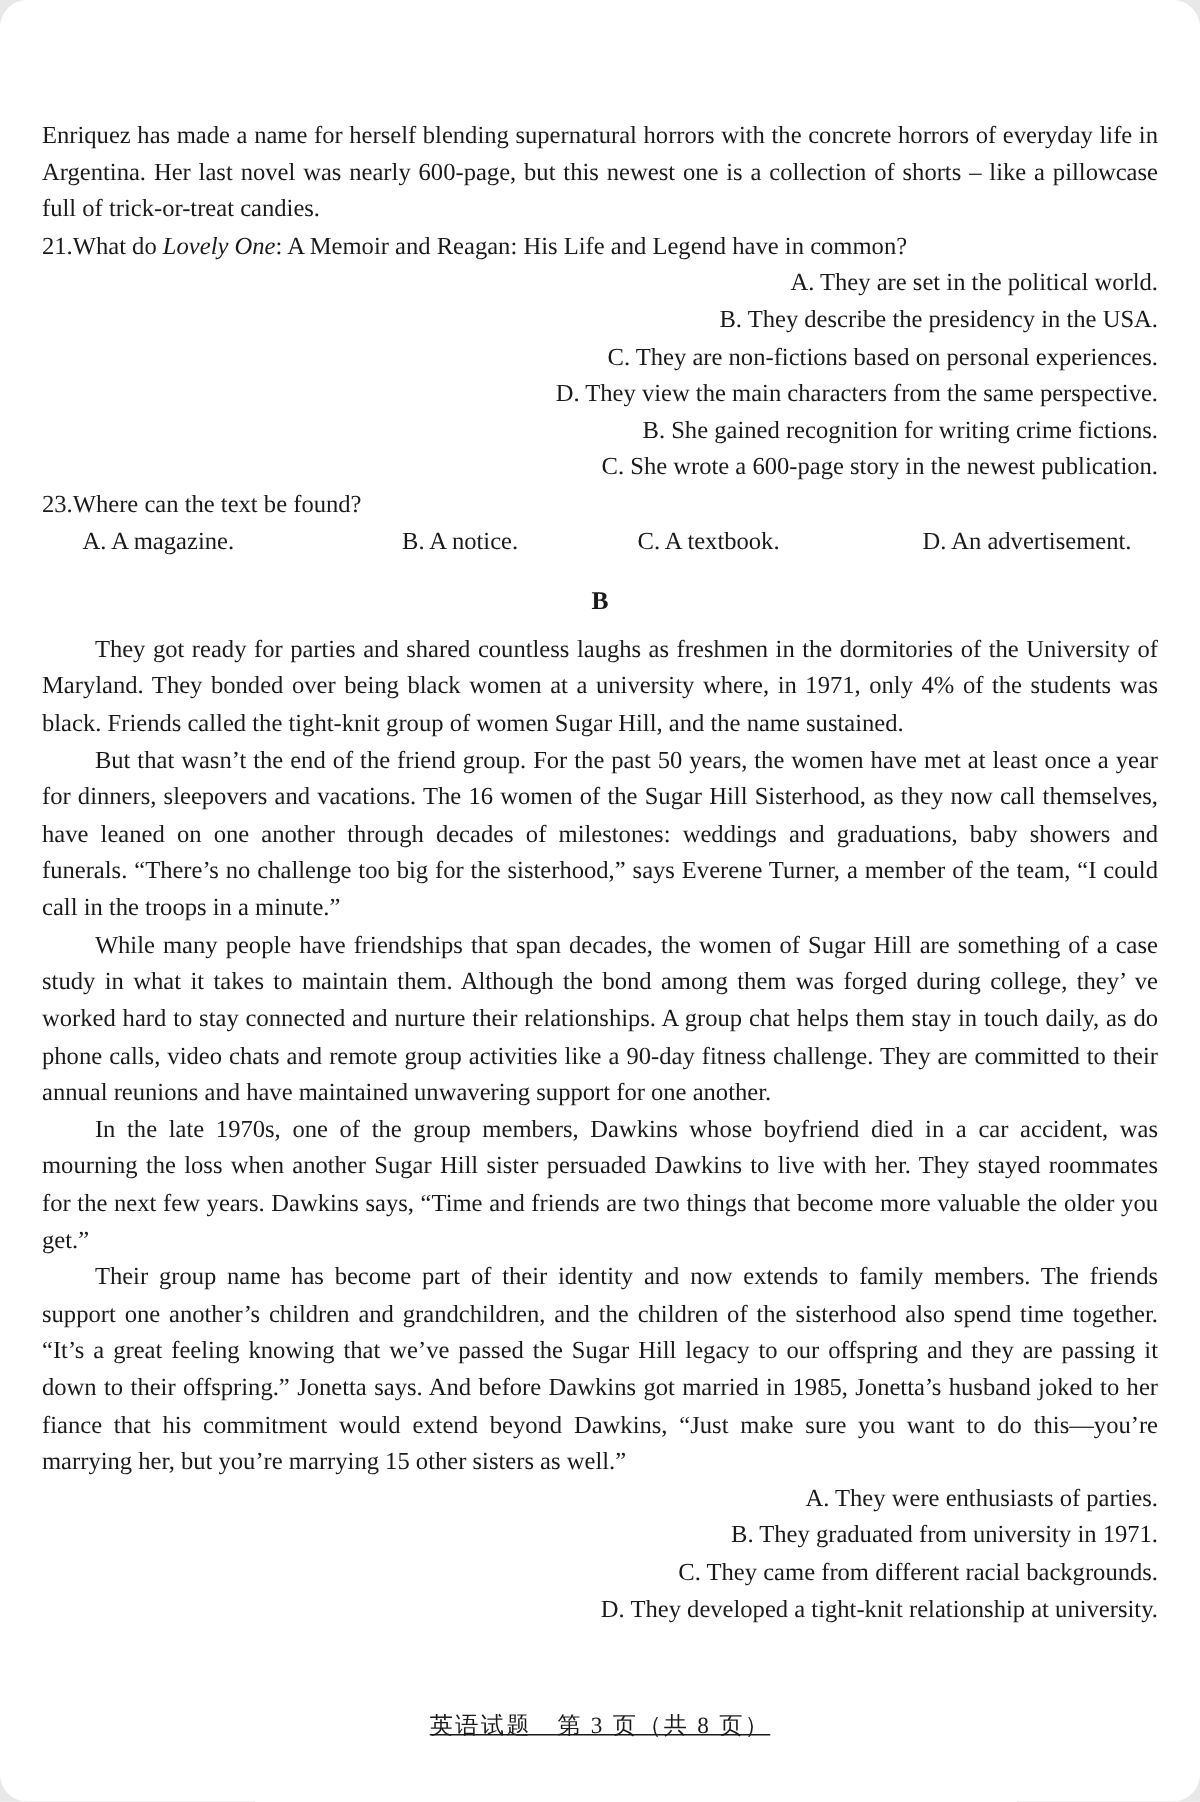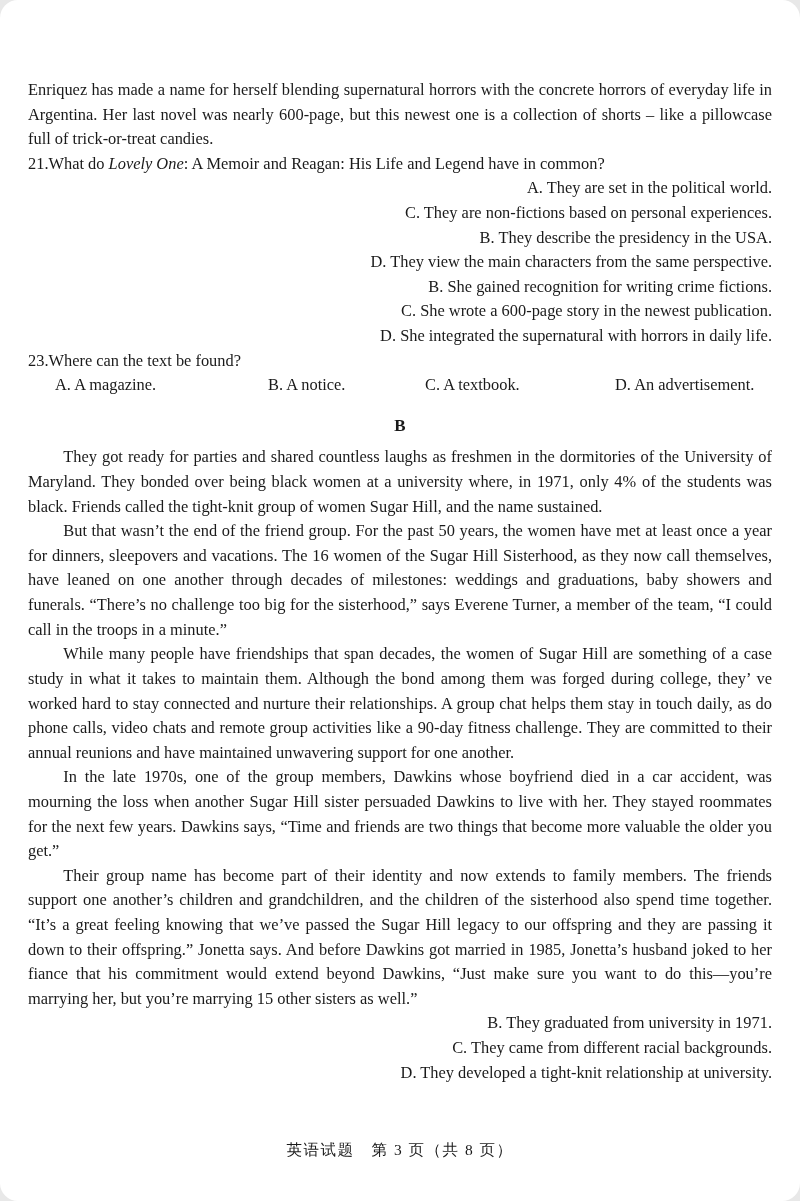--- a/index.html
+++ b/index.html
@@ -42,43 +42,43 @@
   }
   .footer {
     position: absolute;
     left: 0;
     right: 0;
     bottom: 40px;
     text-align: center;
     font-size: 15.5px;
     letter-spacing: 1.5px;
     color: #1a1a1a;
+    text-decoration: underline;
   }
   i { font-style: italic; }
 </style>
 </head>
 <body>
 
 <div class="page">
   <div class="content">
 
     <p class="para">Enriquez has made a name for herself blending supernatural horrors with the concrete horrors of everyday life in Argentina. Her last novel was nearly 600-page, but this newest one is a collection of shorts – like a pillowcase full of trick-or-treat candies.</p>
 
     <div>
       <p class="q-line"><span>21.What do </span><i>Lovely One</i><span>: A Memoir and Reagan: His Life and Legend have in common?</span></p>
       <p class="option">A. They are set in the political world.</p>
+      <p class="option">B. They describe the presidency in the USA.</p>
       <p class="option">C. They are non-fictions based on personal experiences.</p>
-      <p class="option">B. They describe the presidency in the USA.</p>
       <p class="option">D. They view the main characters from the same perspective.</p>
     </div>
 
     <div>
       <p class="option">B. She gained recognition for writing crime fictions.</p>
       <p class="option">C. She wrote a 600-page story in the newest publication.</p>
-      <p class="option">D. She integrated the supernatural with horrors in daily life.</p>
     </div>
 
     <div>
       <p class="q-line">23.Where can the text be found?</p>
       <div class="inline-options">
         <span class="w1">A. A magazine.</span>
         <span class="w2">B. A notice.</span>
         <span class="w3">C. A textbook.</span>
         <span>D. An advertisement.</span>
       </div>
@@ -88,20 +88,21 @@
 
     <div>
       <p class="para indent">They got ready for parties and shared countless laughs as freshmen in the dormitories of the University of Maryland. They bonded over being black women at a university where, in 1971, only 4% of the students was black. Friends called the tight-knit group of women Sugar Hill, and the name sustained.</p>
       <p class="para indent">But that wasn’t the end of the friend group. For the past 50 years, the women have met at least once a year for dinners, sleepovers and vacations. The 16 women of the Sugar Hill Sisterhood, as they now call themselves, have leaned on one another through decades of milestones: weddings and graduations, baby showers and funerals. “There’s no challenge too big for the sisterhood,” says Everene Turner, a member of the team, “I could call in the troops in a minute.”</p>
       <p class="para indent">While many people have friendships that span decades, the women of Sugar Hill are something of a case study in what it takes to maintain them. Although the bond among them was forged during college, they’ ve worked hard to stay connected and nurture their relationships. A group chat helps them stay in touch daily, as do phone calls, video chats and remote group activities like a 90-day fitness challenge. They are committed to their annual reunions and have maintained unwavering support for one another.</p>
       <p class="para indent">In the late 1970s, one of the group members, Dawkins whose boyfriend died in a car accident, was mourning the loss when another Sugar Hill sister persuaded Dawkins to live with her. They stayed roommates for the next few years. Dawkins says, “Time and friends are two things that become more valuable the older you get.”</p>
       <p class="para indent">Their group name has become part of their identity and now extends to family members. The friends support one another’s children and grandchildren, and the children of the sisterhood also spend time together. “It’s a great feeling knowing that we’ve passed the Sugar Hill legacy to our offspring and they are passing it down to their offspring.” Jonetta says. And before Dawkins got married in 1985, Jonetta’s husband joked to her fiance that his commitment would extend beyond Dawkins, “Just make sure you want to do this—you’re marrying her, but you’re marrying 15 other sisters as well.”</p>
     </div>
 
     <div>
+      <p class="option">A. They were enthusiasts of parties.</p>
       <p class="option">B. They graduated from university in 1971.</p>
       <p class="option">C. They came from different racial backgrounds.</p>
       <p class="option">D. They developed a tight-knit relationship at university.</p>
     </div>
 
   </div>
 
   <div class="footer">英语试题　第 3 页（共 8 页）</div>
 </div>
 

